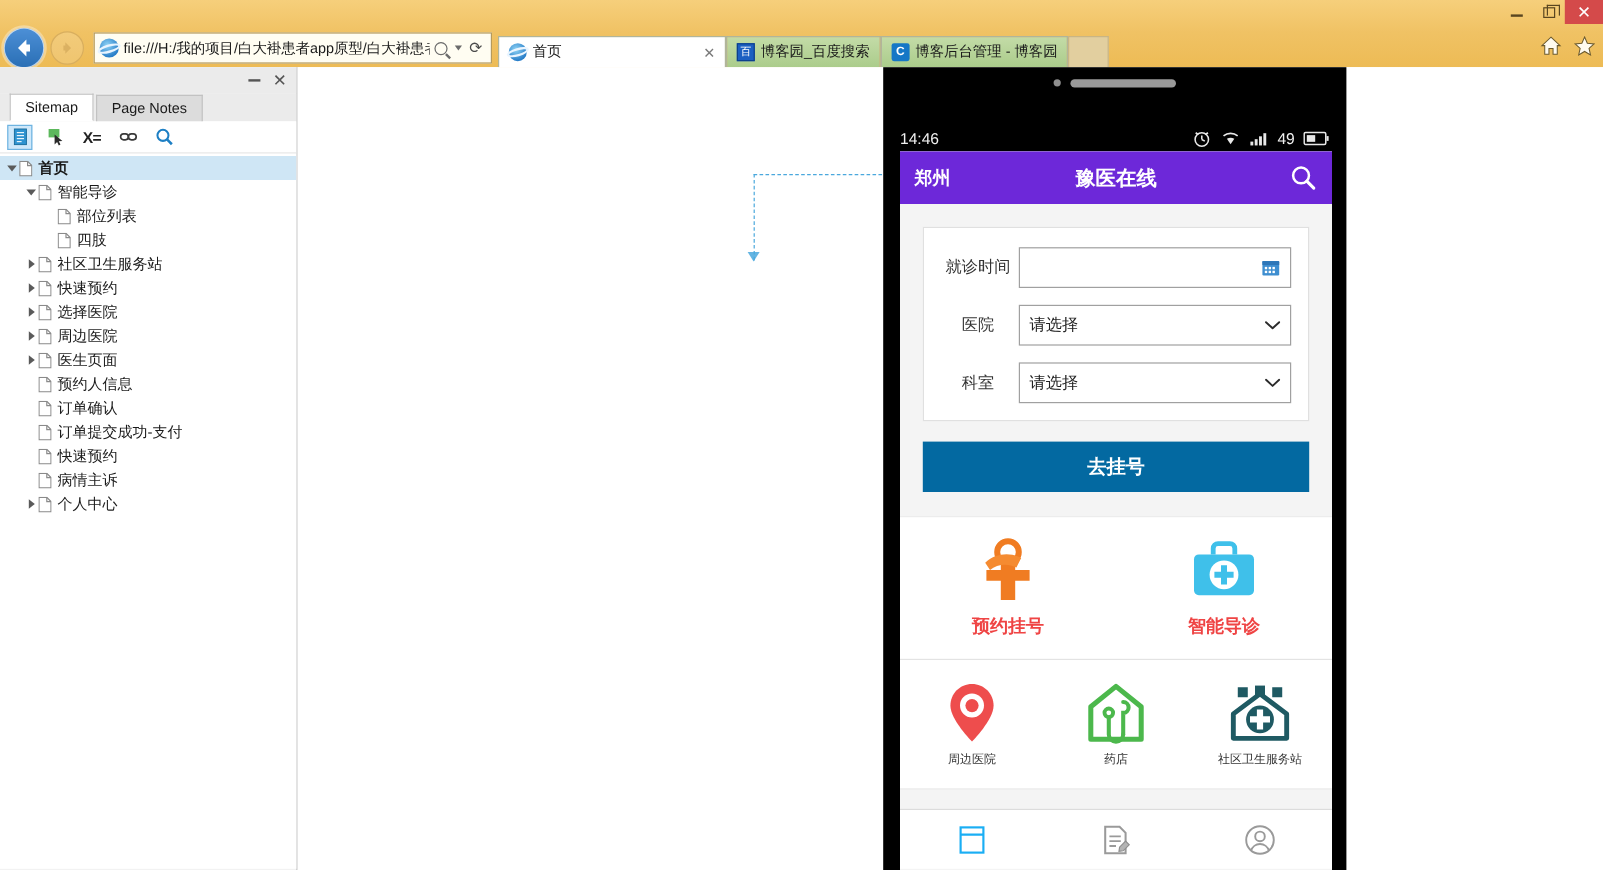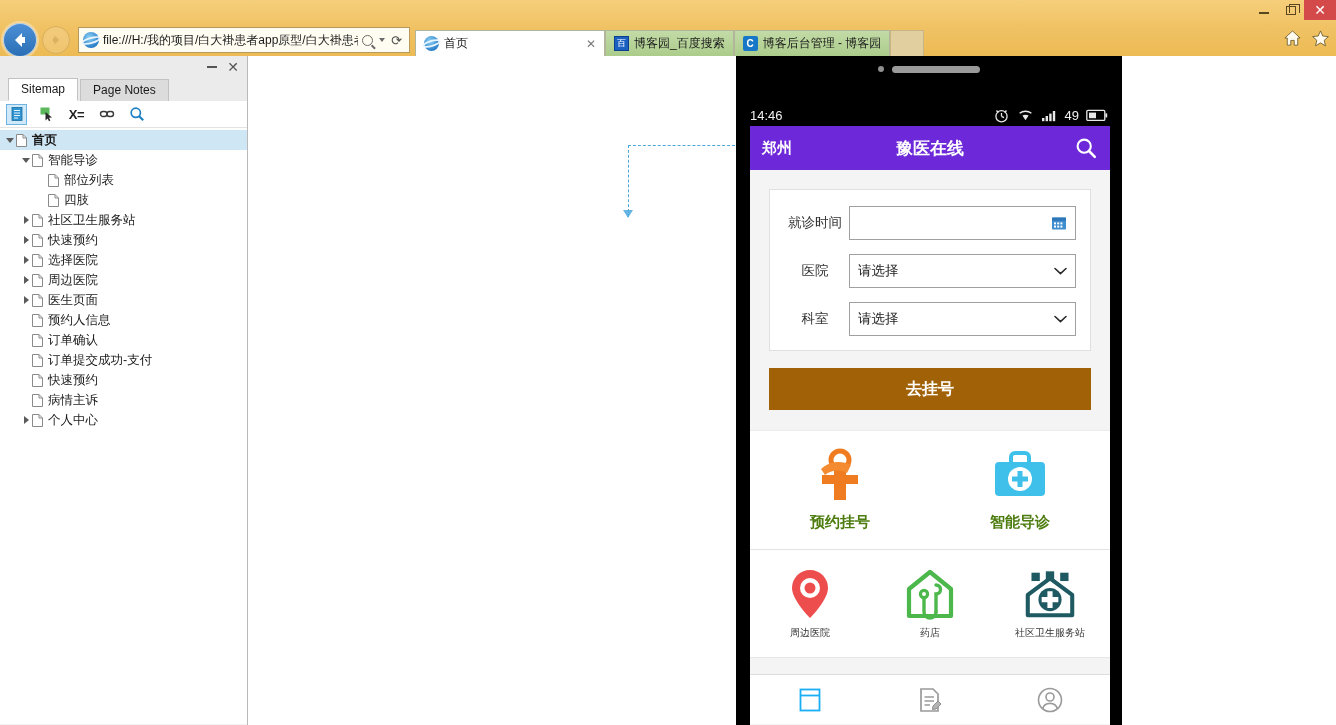--- a/index.html
+++ b/index.html
@@ -215,33 +215,33 @@
   .form-control {
     flex: 1 1 auto; height: 34px; border: 1px solid #a0a0a0; background: #fff;
     display: flex; align-items: center; padding: 0 8px; font-size: 13.5px; color: #222;
     position: relative;
   }
   .form-control .ctrl-value { flex: 1 1 auto; }
   .cal-icon { width: 16px; height: 16px; flex: 0 0 auto; }
   .chev { width: 13px; height: 8px; flex: 0 0 auto; }
 
   .primary-btn {
-    margin: 17px 19px 0 19px; height: 42px; background: #a16207; color: #fff;
+    margin: 17px 19px 0 19px; height: 42px; background: #0369a1; color: #fff;
     display: flex; align-items: center; justify-content: center;
     font-size: 16px; font-weight: bold;
   }
 
   .tiles-2 {
     margin-top: 20px; background: #ffffff; height: 120px;
     display: flex; align-items: center;
     border-top: 1px solid #ececec; border-bottom: 1px solid #e3e3e3;
   }
   .tile2 { flex: 1 1 0; display: flex; flex-direction: column; align-items: center; gap: 7px; }
   .tile2 svg { width: 62px; height: 58px; }
-  .tile2-label { font-size: 15px; color: #4d7c0f; font-weight: bold; }
+  .tile2-label { font-size: 15px; color: #ef4444; font-weight: bold; }
 
   .tiles-3 {
     background: #ffffff; height: 108px; display: flex; align-items: center;
     border-bottom: 1px solid #e6e6e6;
   }
   .tile3 { flex: 1 1 0; display: flex; flex-direction: column; align-items: center; gap: 5px; }
   .tile3 svg { width: 50px; height: 54px; }
   .tile3-label { font-size: 10px; color: #333; }
 
   .bottom-nav {

